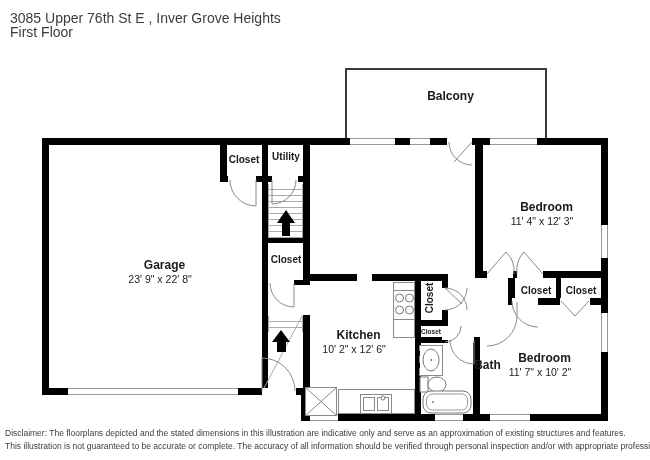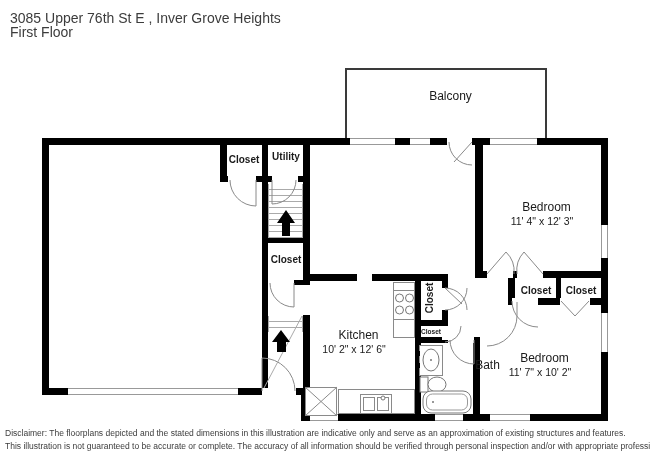--- a/index.html
+++ b/index.html
@@ -8,21 +8,21 @@
   .ftr{position:absolute;left:5px;font-size:8.5px;color:#3c3c3c;white-space:nowrap;text-align:center;}
   .plan{position:absolute;left:0;top:0;width:650px;height:460px;}
   .w{position:absolute;background:#000;}
   .tw{position:absolute;background:#3a3a3a;}
   .winh{position:absolute;background:#fff;border-top:1px solid #999;border-bottom:1px solid #999;box-sizing:border-box;}
   .winv{position:absolute;background:#fff;border-left:1px solid #999;border-right:1px solid #999;box-sizing:border-box;}
   .open{position:absolute;background:#fff;}
   .thin{position:absolute;background:#fff;border:1px solid #8a8a8a;box-sizing:border-box;}
   .stairs{position:absolute;background:repeating-linear-gradient(to bottom,#fff 0,#fff 5px,#aaa 5px,#aaa 6px);border-left:1px solid #aaa;border-right:1px solid #aaa;box-sizing:border-box;}
   .lbl{position:absolute;transform:translateX(-50%);text-align:center;white-space:nowrap;line-height:1.25;}
-  .rname{font-weight:normal;font-size:12px;padding-left:9px;}
+  .rname{font-weight:bold;font-size:12px;padding-left:9px;}
   .rdims{font-size:10.5px;}
   .sm{font-weight:bold;font-size:10px;}
   .tiny{font-weight:bold;font-size:6.5px;}
   .vert{position:absolute;font-weight:bold;font-size:10px;white-space:nowrap;transform:translate(-50%,-50%) rotate(-90deg);}
   svg.overlay{position:absolute;left:0;top:0;width:650px;height:460px;pointer-events:none;}
 </style>
 </head>
 <body>
 
 <div class="hdr" style="top:10px;">3085 Upper 76th St E , Inver Grove Heights</div>
@@ -162,20 +162,24 @@
     <rect x="426.5" y="394" width="41" height="16" rx="6" stroke="#999" fill="none"></rect>
     <circle cx="433" cy="402" r="1" fill="#777"></circle>
 
     <path d="M 286 210 L 295 223 L 290 223 L 290 236 L 282 236 L 282 223 L 277 223 Z" fill="#000"></path>
     <path d="M 281 330 L 290 342 L 286 342 L 286 352 L 277 352 L 277 342 L 272 342 Z" fill="#000"></path>
   </svg>
 
   <div class="lbl" style="left:446px;top:89px;">
     <div class="rname">Balcony</div>
   </div>
+  <div class="lbl" style="left:160px;top:258px;">
+    <div class="rname">Garage</div>
+    <div class="rdims">23' 9" x 22' 8"</div>
+  </div>
   <div class="lbl" style="left:542px;top:200px;">
     <div class="rname">Bedroom</div>
     <div class="rdims">11' 4" x 12' 3"</div>
   </div>
   <div class="lbl" style="left:540px;top:351px;">
     <div class="rname">Bedroom</div>
     <div class="rdims">11' 7" x 10' 2"</div>
   </div>
   <div class="lbl" style="left:354px;top:328px;">
     <div class="rname">Kitchen</div>

